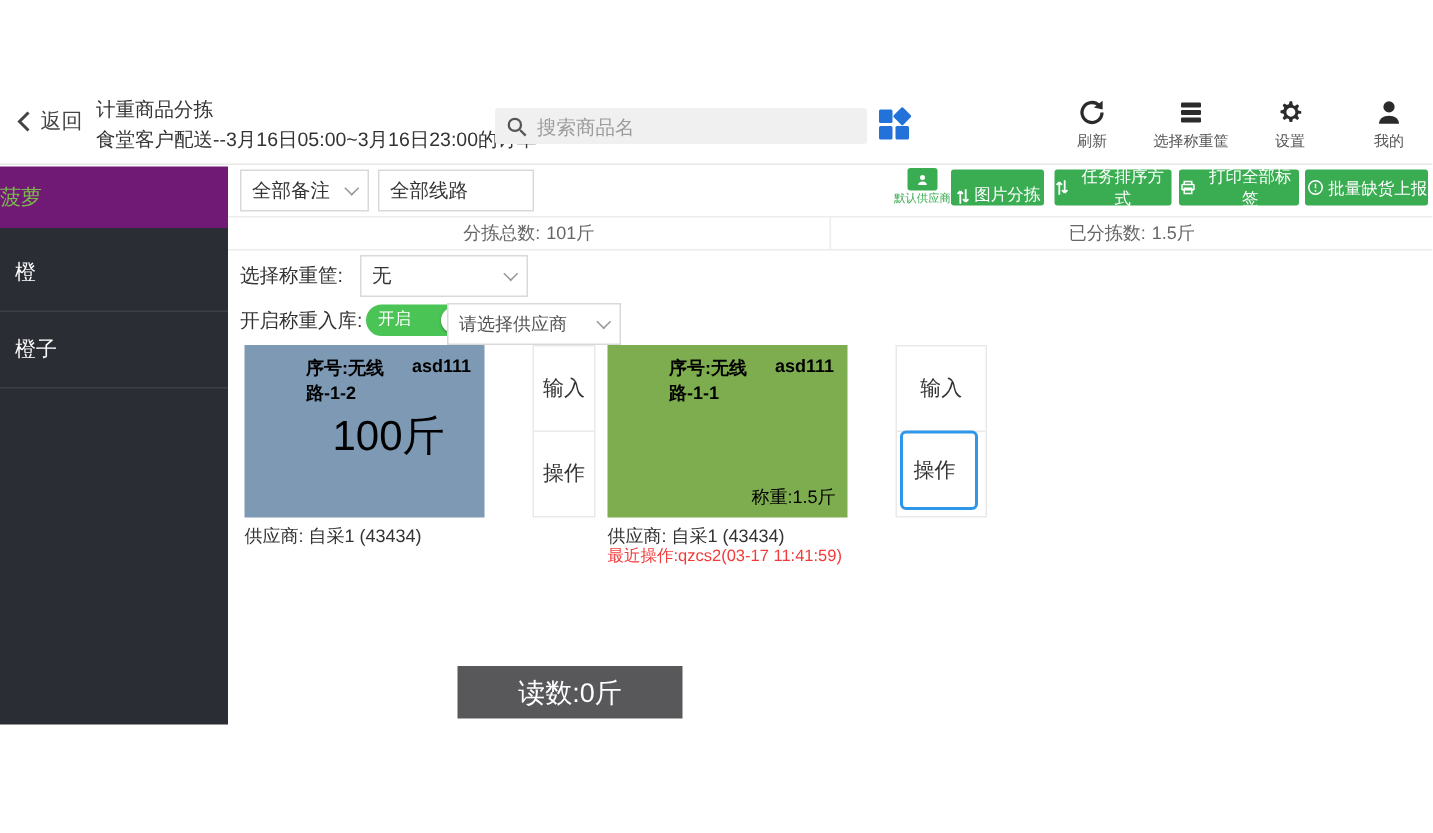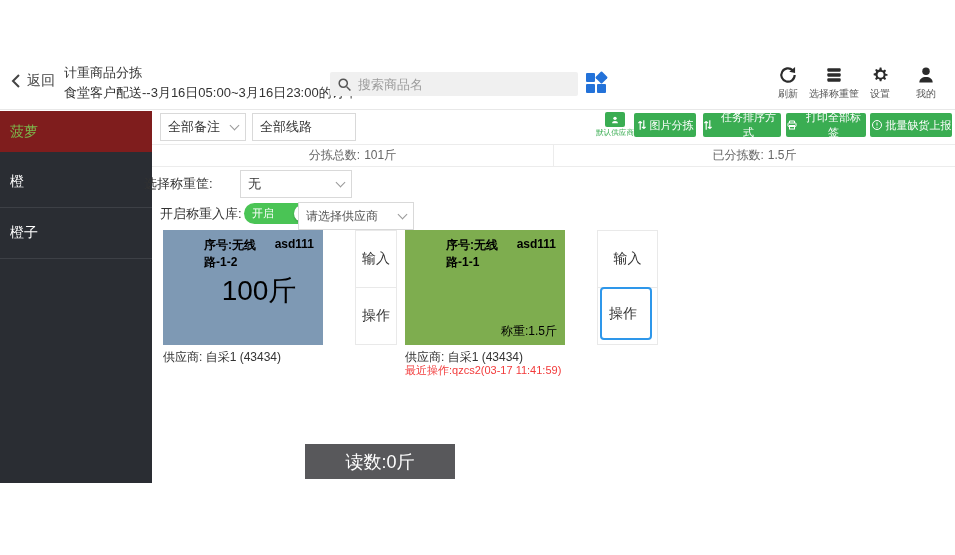--- a/index.html
+++ b/index.html
@@ -18,28 +18,28 @@
     background:#f0f0f0; border-radius:2px; display:flex; align-items:center;
     padding:0 7px; gap:6px; }
   .search input { border:none; outline:none; background:transparent; font-size:13px;
     color:#333; width:200px; font-family:inherit; }
   .search input::placeholder { color:#9b9b9b; }
   .grid-icon { position:absolute; left:585px; top:15px; width:22px; height:22px; }
   .grid-icon i { position:absolute; width:9px; height:9px; background:#2372d9; border-radius:1px; }
   .grid-icon .tl { left:1px; top:1px; } .grid-icon .bl { left:1px; top:12px; }
   .grid-icon .br { left:12px; top:12px; }
   .grid-icon .dm { left:12px; top:1px; transform:rotate(45deg); }
-  .hactions { position:absolute; right:6px; top:8px; display:flex; gap:0; }
+  .hactions { position:absolute; right:6px; top:8px; display:flex; gap:20px; }
   .haction { width:46px; display:flex; flex-direction:column; align-items:center;
     gap:2px; color:#2b2b2b; cursor:pointer; }
   .haction .lbl { font-size:10px; color:#555; white-space:nowrap; }
 
   
   .side-sel { position:absolute; left:0; top:111px; width:152px; height:41px;
-    background:#7f1d1d; display:flex; align-items:center; padding-left:10px;
+    background:#701a75; display:flex; align-items:center; 
     color:#7cb94c; font-size:14px; cursor:pointer; }
   .side-dark { position:absolute; left:0; top:152px; width:152px; height:331px;
     background:#2a2d33; }
   .side-item { height:51px; display:flex; align-items:center; padding-left:10px;
     color:#fff; font-size:14px; border-bottom:1px solid #3d4046; cursor:pointer; }
   .side-dark { border-top:5px solid #2a2d33; }
 
   
   .sel-box { position:absolute; top:113px; height:28px; border:1px solid #d9d9d9;
     background:#fff; display:flex; align-items:center; padding:0 7px; font-size:13px;
@@ -183,21 +183,21 @@
 <div class="mini-supplier">
   <div class="badge">
     <svg width="10" height="10" viewBox="0 0 24 24" fill="#fff">
         <circle cx="12" cy="8" r="4"></circle>
         <path d="M5 20c0-3.8 3-5.8 7-5.8s7 2 7 5.8z"></path>
       </svg>
   </div>
   <div class="lbl">默认供应商</div>
 </div>
 
-<button class="gbtn" style="left:634px; width:62px;">
+<button class="gbtn" style="left:634px; width:62px;align-items:flex-end;">
   <span>
     <svg width="10" height="12" viewBox="0 0 16 20" fill="none" stroke="#fff" stroke-width="2">
         <path d="M5 18V4M5 4L2 7M5 4l3 3"></path>
         <path d="M11 2v14M11 16l-3-3M11 16l3-3"></path>
       </svg>
   </span>
   <span>图片分拣</span>
 </button>
 <button class="gbtn" style="left:703px; width:78px;">
   <span>
@@ -233,21 +233,21 @@
   <div class="stat-cell">
     <span>分拣总数:</span>
     <span>101斤</span>
   </div>
   <div class="stat-cell">
     <span>已分拣数:</span>
     <span>1.5斤</span>
   </div>
 </div>
 
-<div class="frm-label" style="left:144px; top:170px;">选择称重筐:</div>
+<div class="frm-label" style="left:160px; top:170px;">选择称重筐:</div>
 <div class="sel-box" style="left:240px; top:170px; width:112px;">
   <span>无</span>
   <span class="chev"></span>
 </div>
 
 <div class="frm-label" style="left:160px; top:200px;">开启称重入库:</div>
 <div class="toggle">
   <span>开启</span>
   <span class="knob"></span>
 </div>

